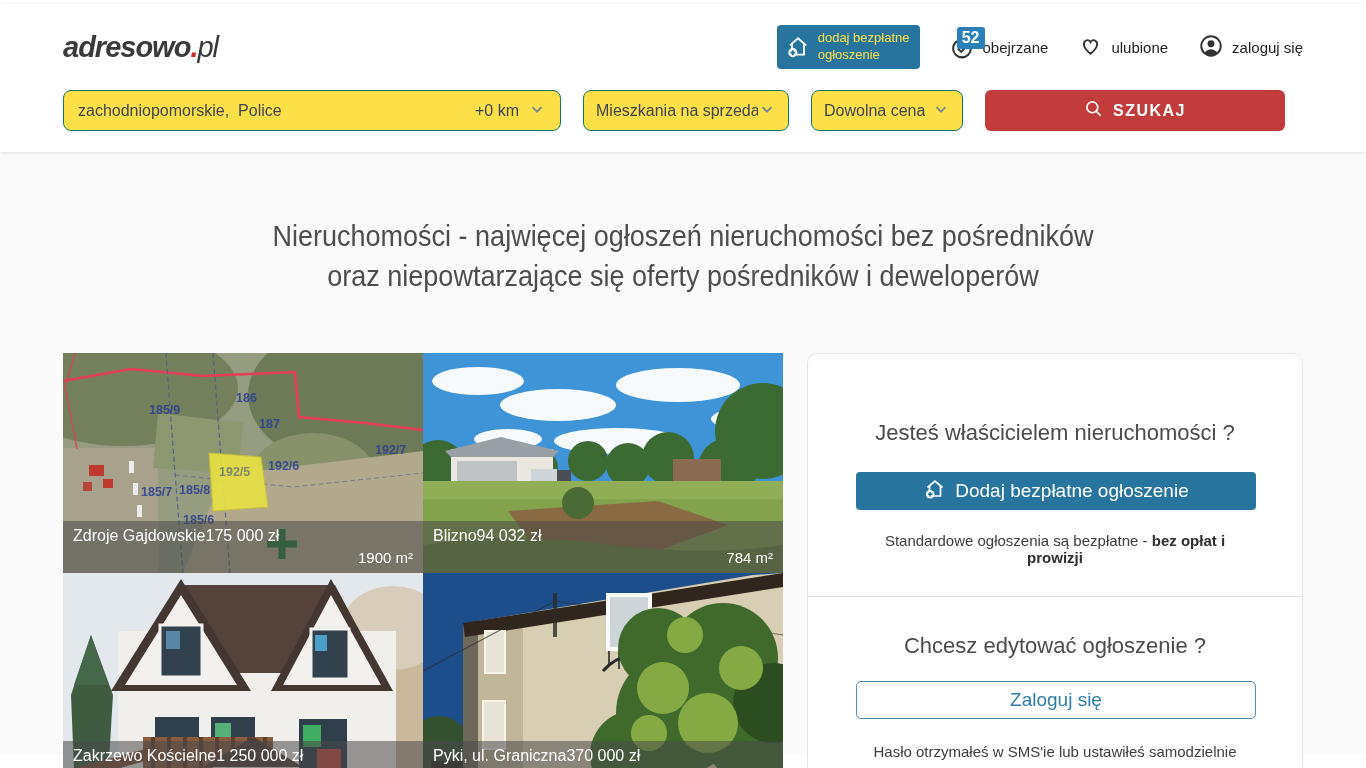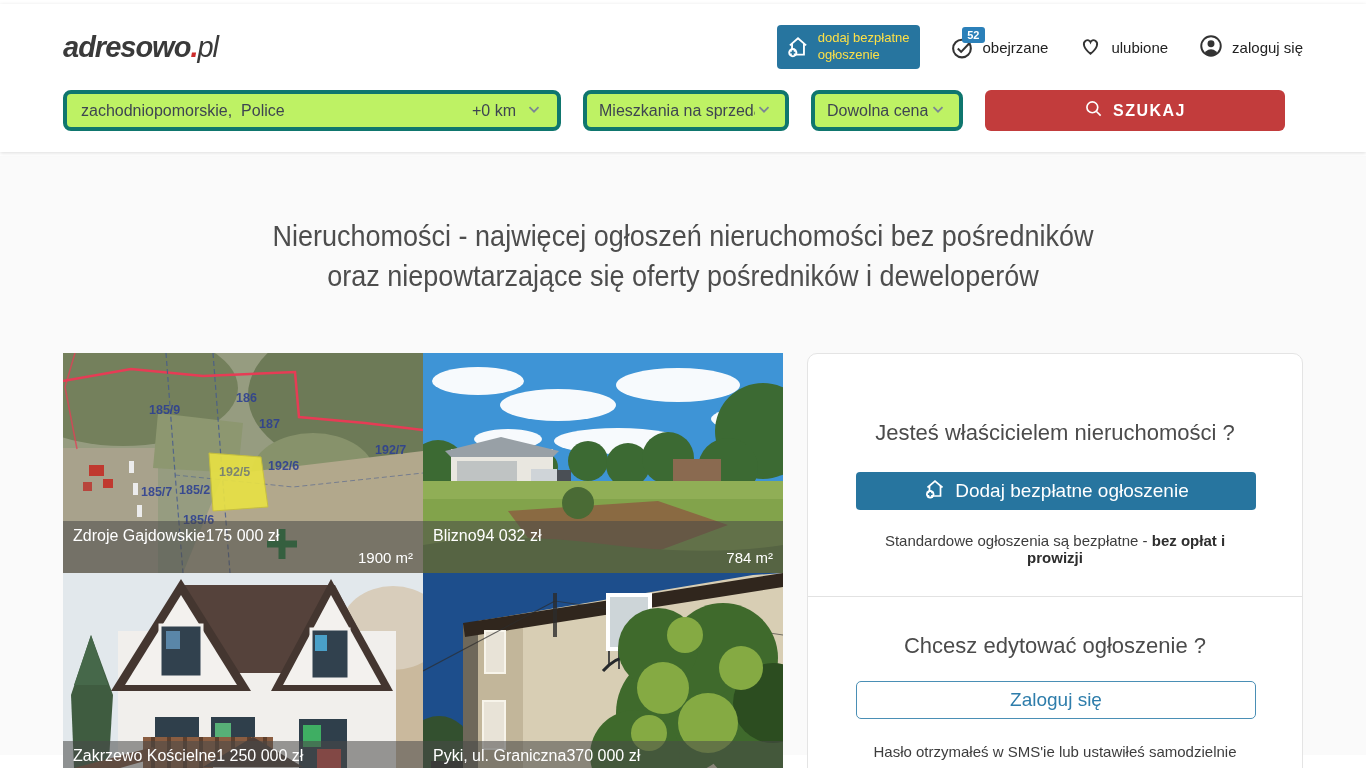--- a/index.html
+++ b/index.html
@@ -18,24 +18,24 @@
 
   .hdr-right { display:flex; align-items:center; gap:30px; }
   .hdr-btn { background:#27759f; color:#fde047; border:none; border-radius:4px;
              padding:5px 10px 5px 8px; font-size:13px; line-height:1.3; text-align:left;
              display:flex; align-items:center; gap:7px; cursor:pointer;
              font-family:"Liberation Sans", sans-serif; }
   .hdr-item { display:flex; align-items:center; gap:8px; font-size:15px; color:#222;
               cursor:pointer; position:relative; }
   .icon-wrap { position:relative; display:inline-flex; }
   .badge { position:absolute; top:-8px; right:-10px; background:#2b80b9; color:#fff;
-           font-size:11px; font-weight:700; padding:1px 5px; border-radius:3px; line-height:1.3; }
+           font-size:16px; font-weight:700; padding:1px 5px; border-radius:3px; line-height:1.3; }
 
   .search-row { display:flex; gap:22px; padding-bottom:21px; }
-  .field { height:41px; border:4px solid #0f766e; border-radius:8px; background:#bef264;
+  .field { height:41px; border:1px solid #0f766e; border-radius:8px; background:#fde047;
            display:flex; align-items:center; font-size:16px; color:#3e4551; }
   .loc-box { width:498px; padding:0 14px; gap:8px; }
   .loc-box input { border:none; outline:none; flex:1; font-size:16px; color:#3e4551;
                    font-family:"Liberation Sans", sans-serif; background:transparent; }
   .radius { display:flex; align-items:center; gap:9px; cursor:pointer; white-space:nowrap; }
   .select { padding:0 12px; justify-content:space-between; cursor:pointer; }
   .sel-cat { width:206px; }
   .sel-price { width:152px; }
   .sel-text { white-space:nowrap; overflow:hidden; }
   .search-btn { width:300px; height:41px; background:#c23c3c; border:none; border-radius:6px;
@@ -223,21 +223,21 @@
             <rect x="70" y="130" width="5" height="12" fill="#ececec"></rect>
             <rect x="74" y="152" width="5" height="12" fill="#ececec"></rect>
             <path d="M219 176 v30 M204 191 h30" stroke="#1e7a33" stroke-width="7"></path>
           </svg>
           <span class="map-label" style="left:173px; top:38px">186</span>
           <span class="map-label" style="left:196px; top:64px">187</span>
           <span class="map-label" style="left:86px;  top:50px">185/9</span>
           <span class="map-label" style="left:205px; top:106px">192/6</span>
           <span class="map-label" style="left:156px; top:112px; opacity:.55">192/5</span>
           <span class="map-label" style="left:78px;  top:132px">185/7</span>
-          <span class="map-label" style="left:116px; top:130px">185/2</span>
+          <span class="map-label" style="left:116px; top:130px">185/8</span>
           <span class="map-label" style="left:120px; top:160px">185/6</span>
           <span class="map-label" style="left:312px; top:90px">192/7</span>
           <div class="caption">
             <div class="cap-row1">
               <span>Zdroje Gajdowskie</span>
               <span>175 000 zł</span>
             </div>
             <div class="cap-row2">1900 m²</div>
           </div>
         </div>

